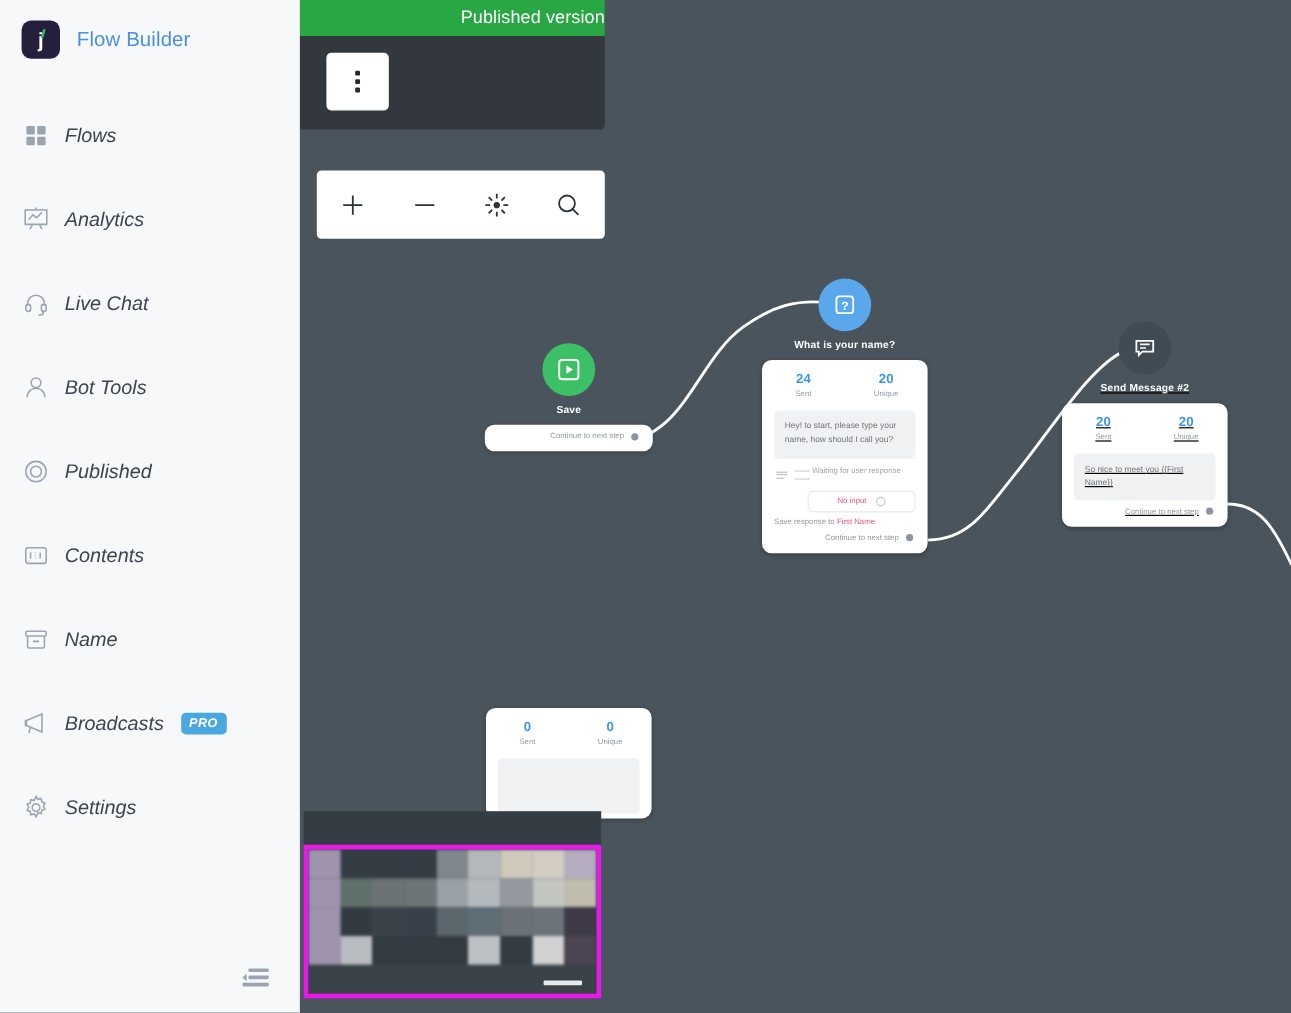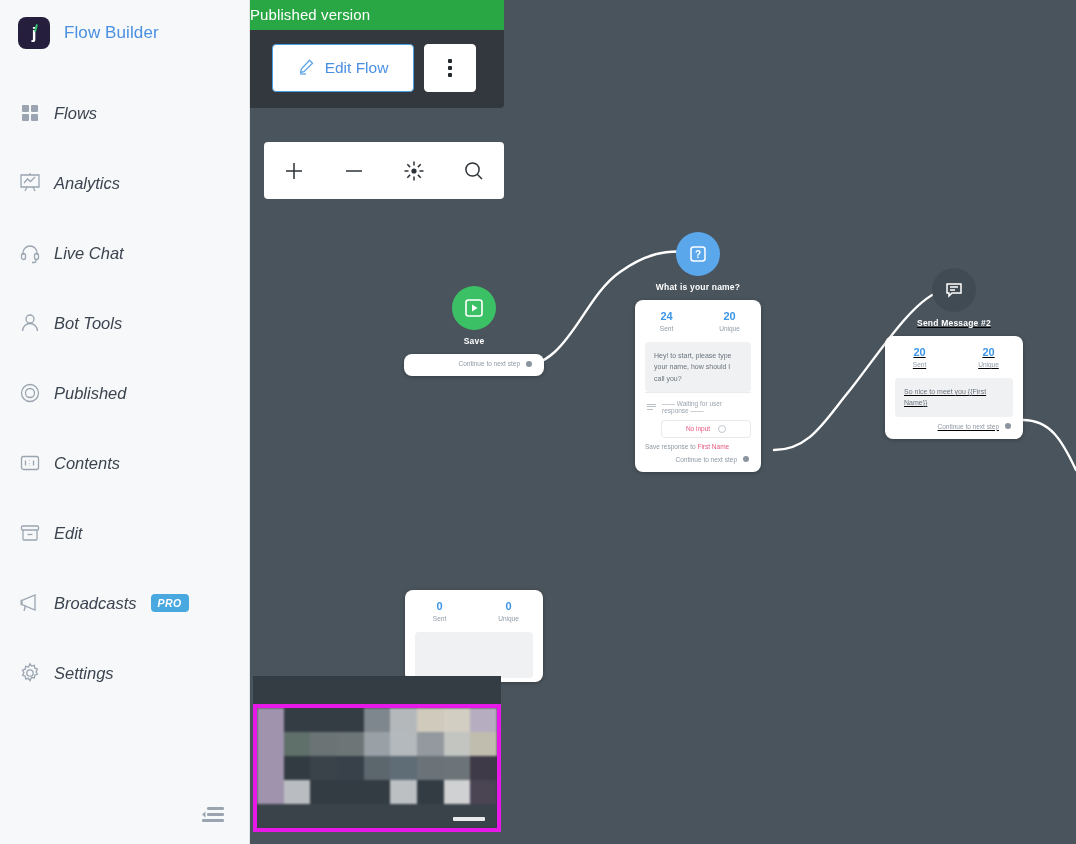--- a/index.html
+++ b/index.html
@@ -51,21 +51,21 @@
     background:#4a545c;overflow:hidden;
   }
   .edges{position:absolute;left:0;top:0;width:826px;height:844px;}
 
   
   .top-panel{
     position:absolute;left:0;top:0;width:254px;
     background:#32383d;border-radius:0 0 4px 0;
   }
   .pub-banner{
-    background:#29a745;color:#fff;text-align:left;font-size:15px;
+    background:#29a745;color:#fff;text-align:right;font-size:15px;
     padding:6px 0 7px;letter-spacing:.1px;
   }
   .panel-actions{display:flex;gap:10px;padding:14px 14px 16px 22px;}
   .btn-edit{
     background:#fff;border:1px solid #4a9fe0;border-radius:4px;
     display:flex;align-items:center;justify-content:center;gap:10px;
     width:140px;height:46px;cursor:pointer;
   }
   .btn-edit .lbl{color:#4a90e2;font-size:15.5px;}
   .btn-kebab{
@@ -126,21 +126,21 @@
   .continue{
     display:flex;align-items:center;justify-content:flex-end;gap:6px;
     padding:6px 12px 9px;color:#8e98a3;font-size:6.5px;
   }
   .cont-dot{width:6px;height:6px;border-radius:50%;background:#8a95a0;}
 
   
   #node-start{left:154px;top:286px;}
   #node-start .node-card{width:140px;}
   #node-question{left:385px;top:232px;}
-  #node-question .node-card{width:126px;}
+  #node-question .node-card{width:138px;}
   #node-msg2{left:635px;top:268px;text-decoration:underline;}
   #node-msg2 .node-card{width:138px;}
   #node-msg1{left:155px;top:582px;}
   #node-msg1 .node-card{width:138px;}
 
   .node-head-inner{display:flex;flex-direction:column;align-items:center;width:100%;}
 
   
   .redacted{
     position:absolute;left:253px;top:704px;width:248px;height:128px;
@@ -241,21 +241,21 @@
       </div>
 
       <div class="nav-item">
         <span class="nav-icon">
           <svg width="22" height="22" viewBox="0 0 22 22" fill="none" stroke="#9aa5b1" stroke-width="1.3">
               <rect x="2.5" y="4" width="17" height="4" rx="1"></rect>
               <path d="M4 8v9a1 1 0 001 1h12a1 1 0 001-1V8"></path>
               <path d="M8.5 12.5h5"></path>
             </svg>
         </span>
-        <span class="nav-label">Edit</span>
+        <span class="nav-label">Name</span>
       </div>
 
       <div class="nav-item">
         <span class="nav-icon">
           <svg width="22" height="22" viewBox="0 0 22 22" fill="none" stroke="#9aa5b1" stroke-width="1.3">
               <path d="M3 8.5v4l13 5.5V3z"></path>
               <path d="M3 8.5H2.2v4H3"></path>
               <path d="M6.5 13.5L5 19"></path>
             </svg>
         </span>
@@ -403,29 +403,20 @@
             <div class="stat-lbl">Unique</div>
           </div>
         </div>
         <div class="msg-box" style="height:30px"></div>
       </div>
     </div>
 
     <div class="top-panel">
       <div class="pub-banner">Published version</div>
       <div class="panel-actions">
-        <div class="btn-edit">
-          <span>
-            <svg width="17" height="17" viewBox="0 0 17 17" fill="none" stroke="#5aa2e5" stroke-width="1.25">
-                <path d="M11.5 2.2l3 3L6 13.7 2.6 14.4 3.3 11z"></path>
-                <path d="M2 16h6"></path>
-              </svg>
-          </span>
-          <span class="lbl">Edit Flow</span>
-        </div>
         <div class="btn-kebab">
           <span class="kebab-dots">
               <i></i>
               <i></i>
               <i></i>
             </span>
         </div>
       </div>
     </div>
 

